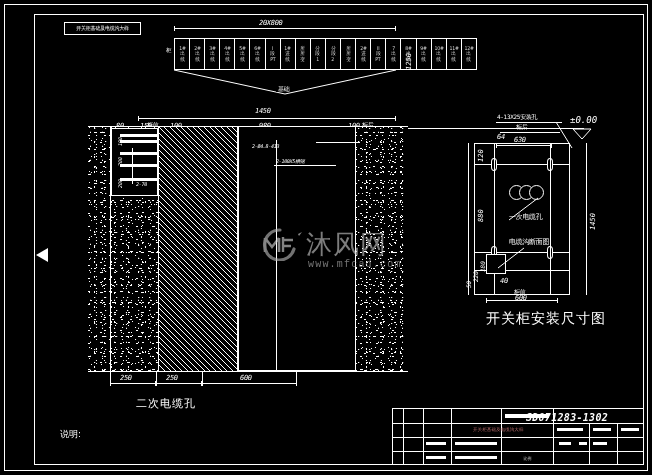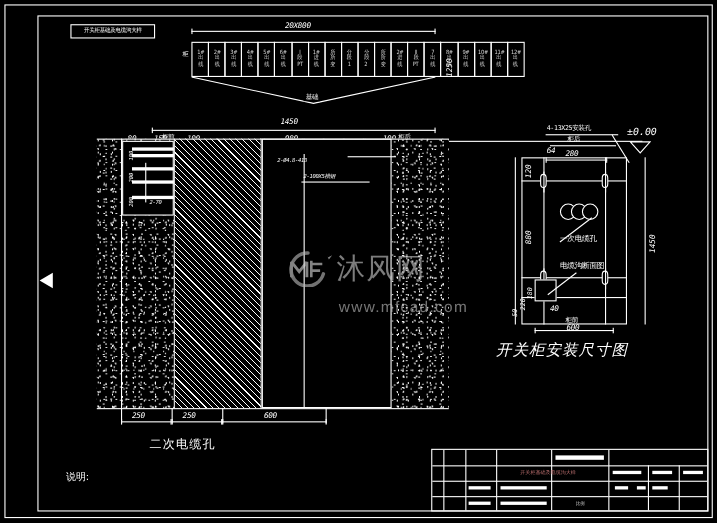--- a/index.html
+++ b/index.html
@@ -70,21 +70,21 @@
   
   .dimline{position:absolute;height:1px;background:#fff;}
   .tick{position:absolute;width:1px;height:5px;background:#fff;top:-2px;}
   .ext{position:absolute;width:1px;background:#fff;}
 
   
   .cab-frame{left:474px;top:143px;width:96px;height:152px;border:1px solid #fff;box-sizing:border-box;}
   .slot{position:absolute;width:6px;height:13px;border:1px solid #fff;border-radius:50%/30%;box-sizing:border-box;background:#000;}
   .slot:before{content:"";position:absolute;left:2px;top:-3px;width:1px;height:19px;background:#fff;}
   .circ{position:absolute;width:15px;height:15px;border:1px solid #fff;border-radius:50%;box-sizing:border-box;background:#000;}
-  .cab-title{left:451px;top:308px;font-style:italic;}
+  .cab-title{left:486px;top:308px;}
   .cab-title span{font-size:14px;letter-spacing:1px;}
 
   
   .notes{left:60px;top:428px;}
   .notes .l1{font-size:9px;line-height:13px;text-align:right;}
   .notes .l2{font-size:9px;line-height:13px;padding-left:18px;}
 
   
   .tb{left:392px;top:408px;width:252px;height:57px;border:1px solid #fff;box-sizing:border-box;}
   .tb .v{position:absolute;width:1px;background:#fff;top:0;bottom:0;}
@@ -93,22 +93,22 @@
   .tb-no span{font-size:10px;font-style:italic;font-family:"DejaVu Sans Mono","Liberation Mono",monospace;
                letter-spacing:.3px;font-weight:bold;}
   .tb-cap{font-size:4.4px;color:#cfcfcf;white-space:nowrap;transform:scaleX(.9);line-height:1;}
   .tb-bar{position:absolute;background:#fff;}
   .tb-redcap{font-size:4.6px;color:#b46a6a;white-space:nowrap;}
 
   
   .wm{left:254px;top:223px;width:152px;height:62px;opacity:.62;pointer-events:none;}
   .wm-txt{position:absolute;left:52px;top:4px;font-size:26px;color:#c9c9c9;letter-spacing:1px;
           font-family:"DejaVu Sans","Liberation Sans",sans-serif;}
-  .wm-url{position:absolute;left:54px;top:36px;font-size:14px;color:#bdbdbd;letter-spacing:1.2px;
-          font-family:Liberation Sans, sans-serif;margin-top:12px;}
+  .wm-url{position:absolute;left:54px;top:36px;font-size:10px;color:#bdbdbd;letter-spacing:1.2px;
+          font-family:Liberation Mono, monospace;}
   .wm-logo{position:absolute;left:2px;top:4px;width:48px;height:34px;}
 
   
   .arrow-left{left:36px;top:248px;width:0;height:0;border-top:7px solid transparent;
               border-bottom:7px solid transparent;border-right:12px solid #fff;}
   .zero-label{left:570px;top:108px;}
   .zero-label span{font-size:9px;font-style:italic;font-family:"DejaVu Sans Mono","Liberation Mono",monospace;}
 </style>
 </head>
 <body>
@@ -382,21 +382,21 @@
   <svg class="abs" style="left:496px;top:246px;" width="30" height="24">
     <path d="M2 22 L28 2" stroke="#fff" stroke-width="1" fill="none"></path>
   </svg>
   <div class="abs dim" style="left:509px;top:239px;font-size:7px;font-style:normal;">电缆沟断面图</div>
 
   <div class="abs dim" style="left:497px;top:134px;">64</div>
   <div class="abs dimline" style="left:496px;top:145px;width:56px;">
     <i class="tick" style="left:0;"></i>
       <i class="tick" style="left:55px;"></i>
   </div>
-  <div class="abs dim" style="left:514px;top:137px;">280</div>
+  <div class="abs dim" style="left:514px;top:137px;">630</div>
 
   <div class="abs dimv" style="left:478px;top:162px;">120</div>
   <div class="abs dimv" style="left:478px;top:222px;">880</div>
   <div class="abs dimv" style="left:480px;top:272px;font-size:6px;">180</div>
   <div class="abs dimv" style="left:473px;top:282px;font-size:6px;">220</div>
   <div class="abs dimv" style="left:466px;top:288px;font-size:6px;">50</div>
   <div class="abs dim" style="left:500px;top:278px;">40</div>
 
   <div class="abs" style="left:468px;top:143px;width:1px;height:152px;background:#fff;"></div>
   <div class="abs" style="left:586px;top:143px;width:1px;height:152px;background:#fff;"></div>
@@ -437,20 +437,23 @@
     <div class="tb-bar" style="left:33px;top:47px;width:20px;height:3px;"></div>
     <div class="tb-bar" style="left:164px;top:19px;width:26px;height:3px;"></div>
     <div class="tb-bar" style="left:200px;top:19px;width:18px;height:3px;"></div>
     <div class="tb-bar" style="left:228px;top:19px;width:18px;height:3px;"></div>
     <div class="tb-bar" style="left:166px;top:33px;width:12px;height:3px;"></div>
     <div class="tb-bar" style="left:186px;top:33px;width:8px;height:3px;"></div>
     <div class="tb-bar" style="left:200px;top:33px;width:14px;height:3px;"></div>
     <div class="abs tb-redcap" style="left:80px;top:18px;">开关柜基础及电缆沟大样</div>
     <div class="abs tb-cap" style="left:130px;top:48px;">比例</div>
   </div>
+  <div class="abs tb-no">
+    <span>SD071283-1302</span>
+  </div>
 
   <div class="abs wm">
     <svg class="wm-logo" viewBox="0 0 48 34">
       <path d="M24 3 A15 15 0 1 0 38 22" stroke="#b9b9b9" stroke-width="3.2" fill="none" stroke-linecap="round"></path>
       <path d="M9 11 L9 25 M9 11 L16 20 L23 11 M23 11 L23 25" stroke="#d3d3d3" stroke-width="2.6" fill="none"></path>
       <path d="M27 10 L27 25 M27 13 L37 13 M27 19 L35 19" stroke="#d3d3d3" stroke-width="2.4" fill="none"></path>
       <path d="M40 3 L42 7 L46 5 L43 9 Z" fill="#d3d3d3"></path>
     </svg>
     <div class="wm-txt">沐风网</div>
     <div class="wm-url">www.mfcad.com</div>

